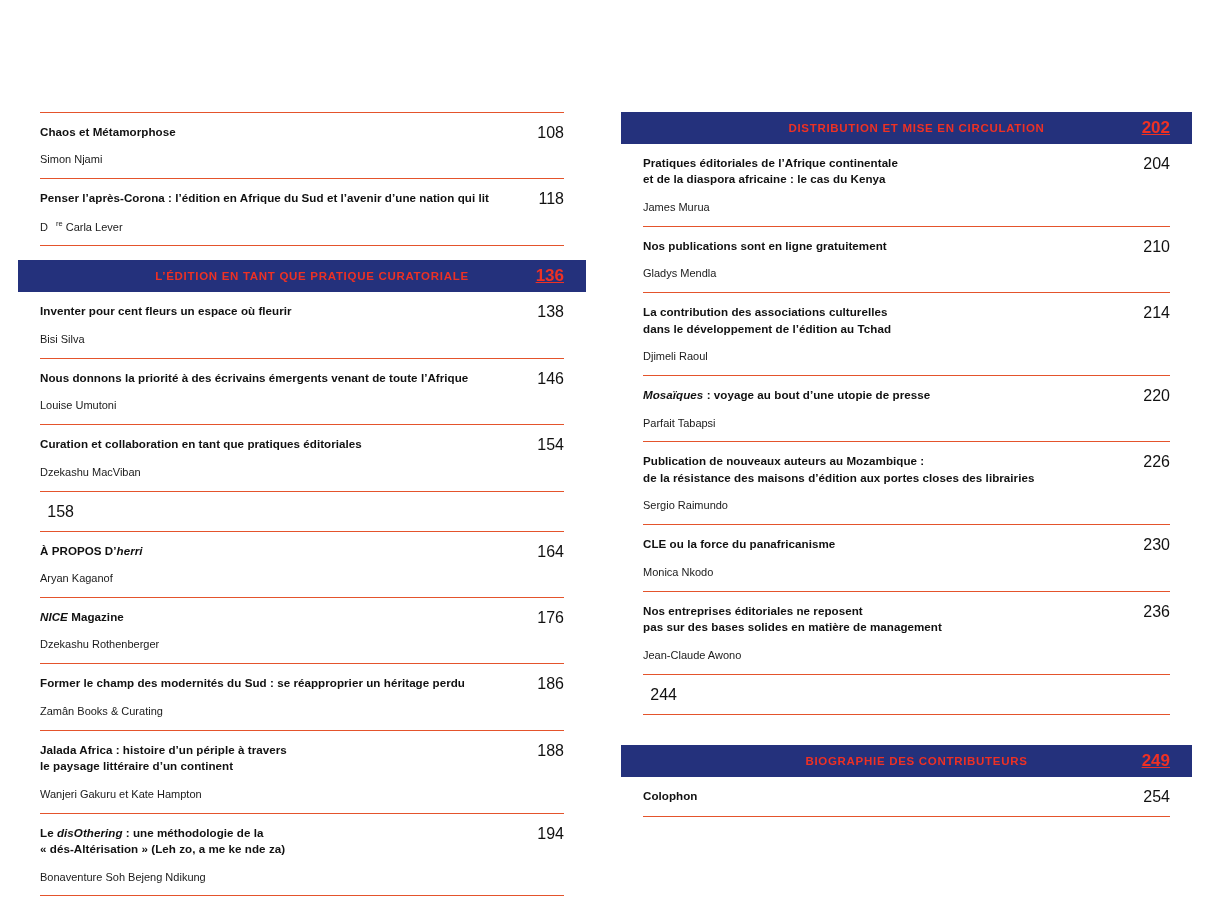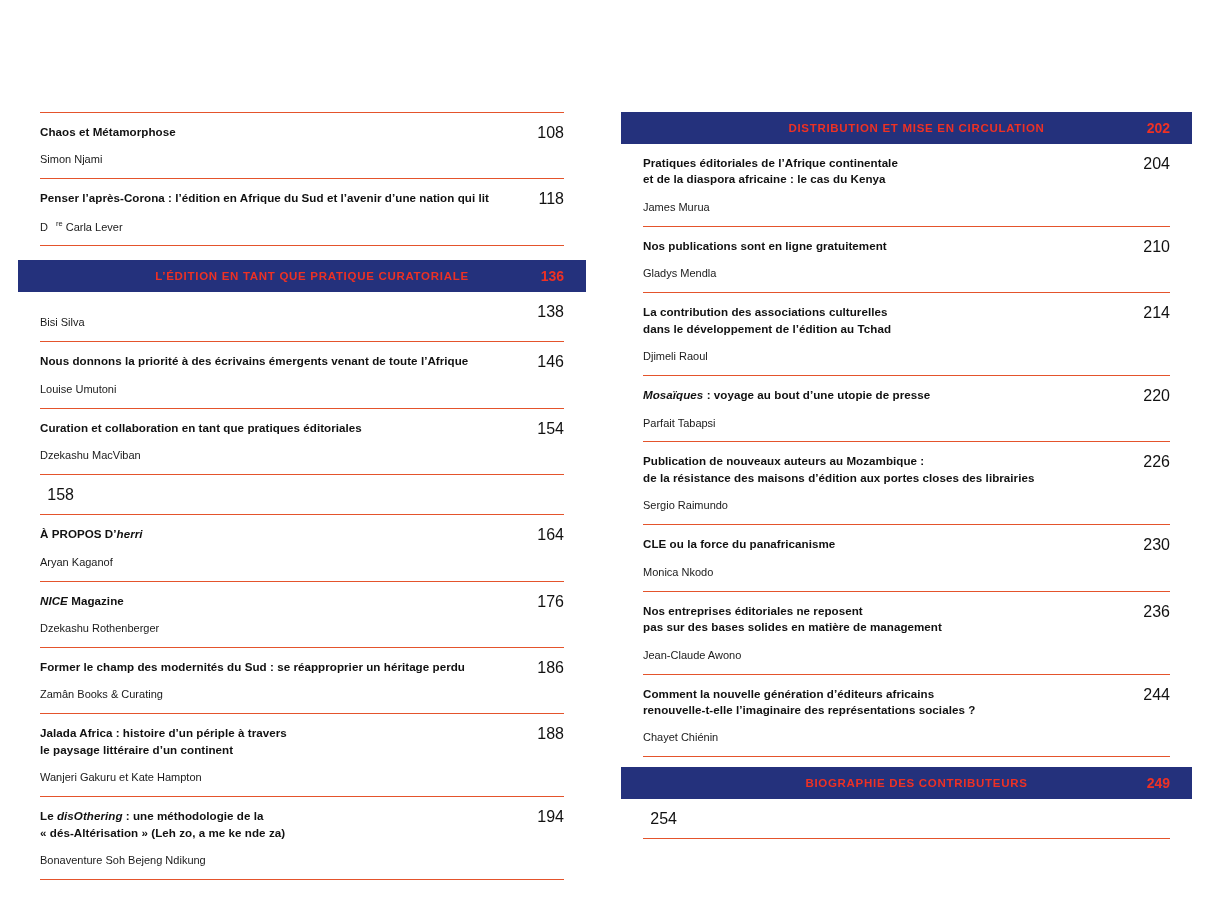--- a/index.html
+++ b/index.html
@@ -49,26 +49,27 @@
     font-size: 11.5px;
     font-weight: bold;
     letter-spacing: 0.7px;
     text-transform: uppercase;
     text-align: center;
     flex: 1;
     padding-left: 60px;
     padding-right: 40px;
   }
   .section-banner .section-page {
-    font-size: 14px;
+    font-size: 17px;
     font-weight: bold;
     position: absolute;
     right: 22px;
     top: 50%;
     transform: translateY(-50%);
+    text-decoration: underline;
   }
 
   
   .entries {
     padding: 0;
     margin: 0;
   }
 
   .entry {
     display: flex;
@@ -113,21 +114,21 @@
     padding-top: 0px;
   }
   .banner-wrap {
     margin: 0;
   }
   .banner-wrap.left-banner {
     margin-top: 14px;
     margin-bottom: 0px;
   }
   .banner-wrap.right-banner-2 {
-    margin-top: 10px;
+    margin-top: 30px;
   }
   .first-entry {
     border-top: 1px solid #e4542c;
   }
 </style>
 </head>
 <body>
 
 <div class="page">
   <div class="column column-left" id="col-left">
@@ -149,20 +150,21 @@
       </div>
       <div class="banner-wrap left-banner">
         <div class="section-banner">
           <div class="section-title">L’ÉDITION EN TANT QUE PRATIQUE CURATORIALE</div>
           <div class="section-page">136</div>
         </div>
       </div>
       <div class="entries">
         <div class="entry">
           <div class="entry-text">
+            <div class="entry-title">Inventer pour cent fleurs un espace où fleurir</div>
             <div class="entry-author">Bisi Silva</div>
           </div>
           <div class="entry-page">138</div>
         </div>
         <div class="entry">
           <div class="entry-text">
             <div class="entry-title">Nous donnons la priorité à des écrivains émergents venant de toute l’Afrique</div>
             <div class="entry-author">Louise Umutoni</div>
           </div>
           <div class="entry-page">146</div>
@@ -265,32 +267,31 @@
           <div class="entry-page">230</div>
         </div>
         <div class="entry">
           <div class="entry-text">
             <div class="entry-title">Nos entreprises éditoriales ne reposent<br>pas sur des bases solides en matière de management</div>
             <div class="entry-author">Jean-Claude Awono</div>
           </div>
           <div class="entry-page">236</div>
         </div>
         <div class="entry">
-          <div class="entry-text">
-            <div class="entry-title">Comment la nouvelle génération d’éditeurs africains<br>renouvelle-t-elle l’imaginaire des représentations sociales ?</div>
-            <div class="entry-author">Chayet Chiénin</div>
-          </div>
           <div class="entry-page">244</div>
         </div>
       </div>
       <div class="banner-wrap right-banner-2">
         <div class="section-banner">
           <div class="section-title">BIOGRAPHIE DES CONTRIBUTEURS</div>
           <div class="section-page">249</div>
         </div>
       </div>
       <div class="entries">
         <div class="entry">
+          <div class="entry-text">
+            <div class="entry-title">Colophon</div>
+          </div>
           <div class="entry-page">254</div>
         </div>
       </div>
     </div>
 </div>
 
 </body></html>

